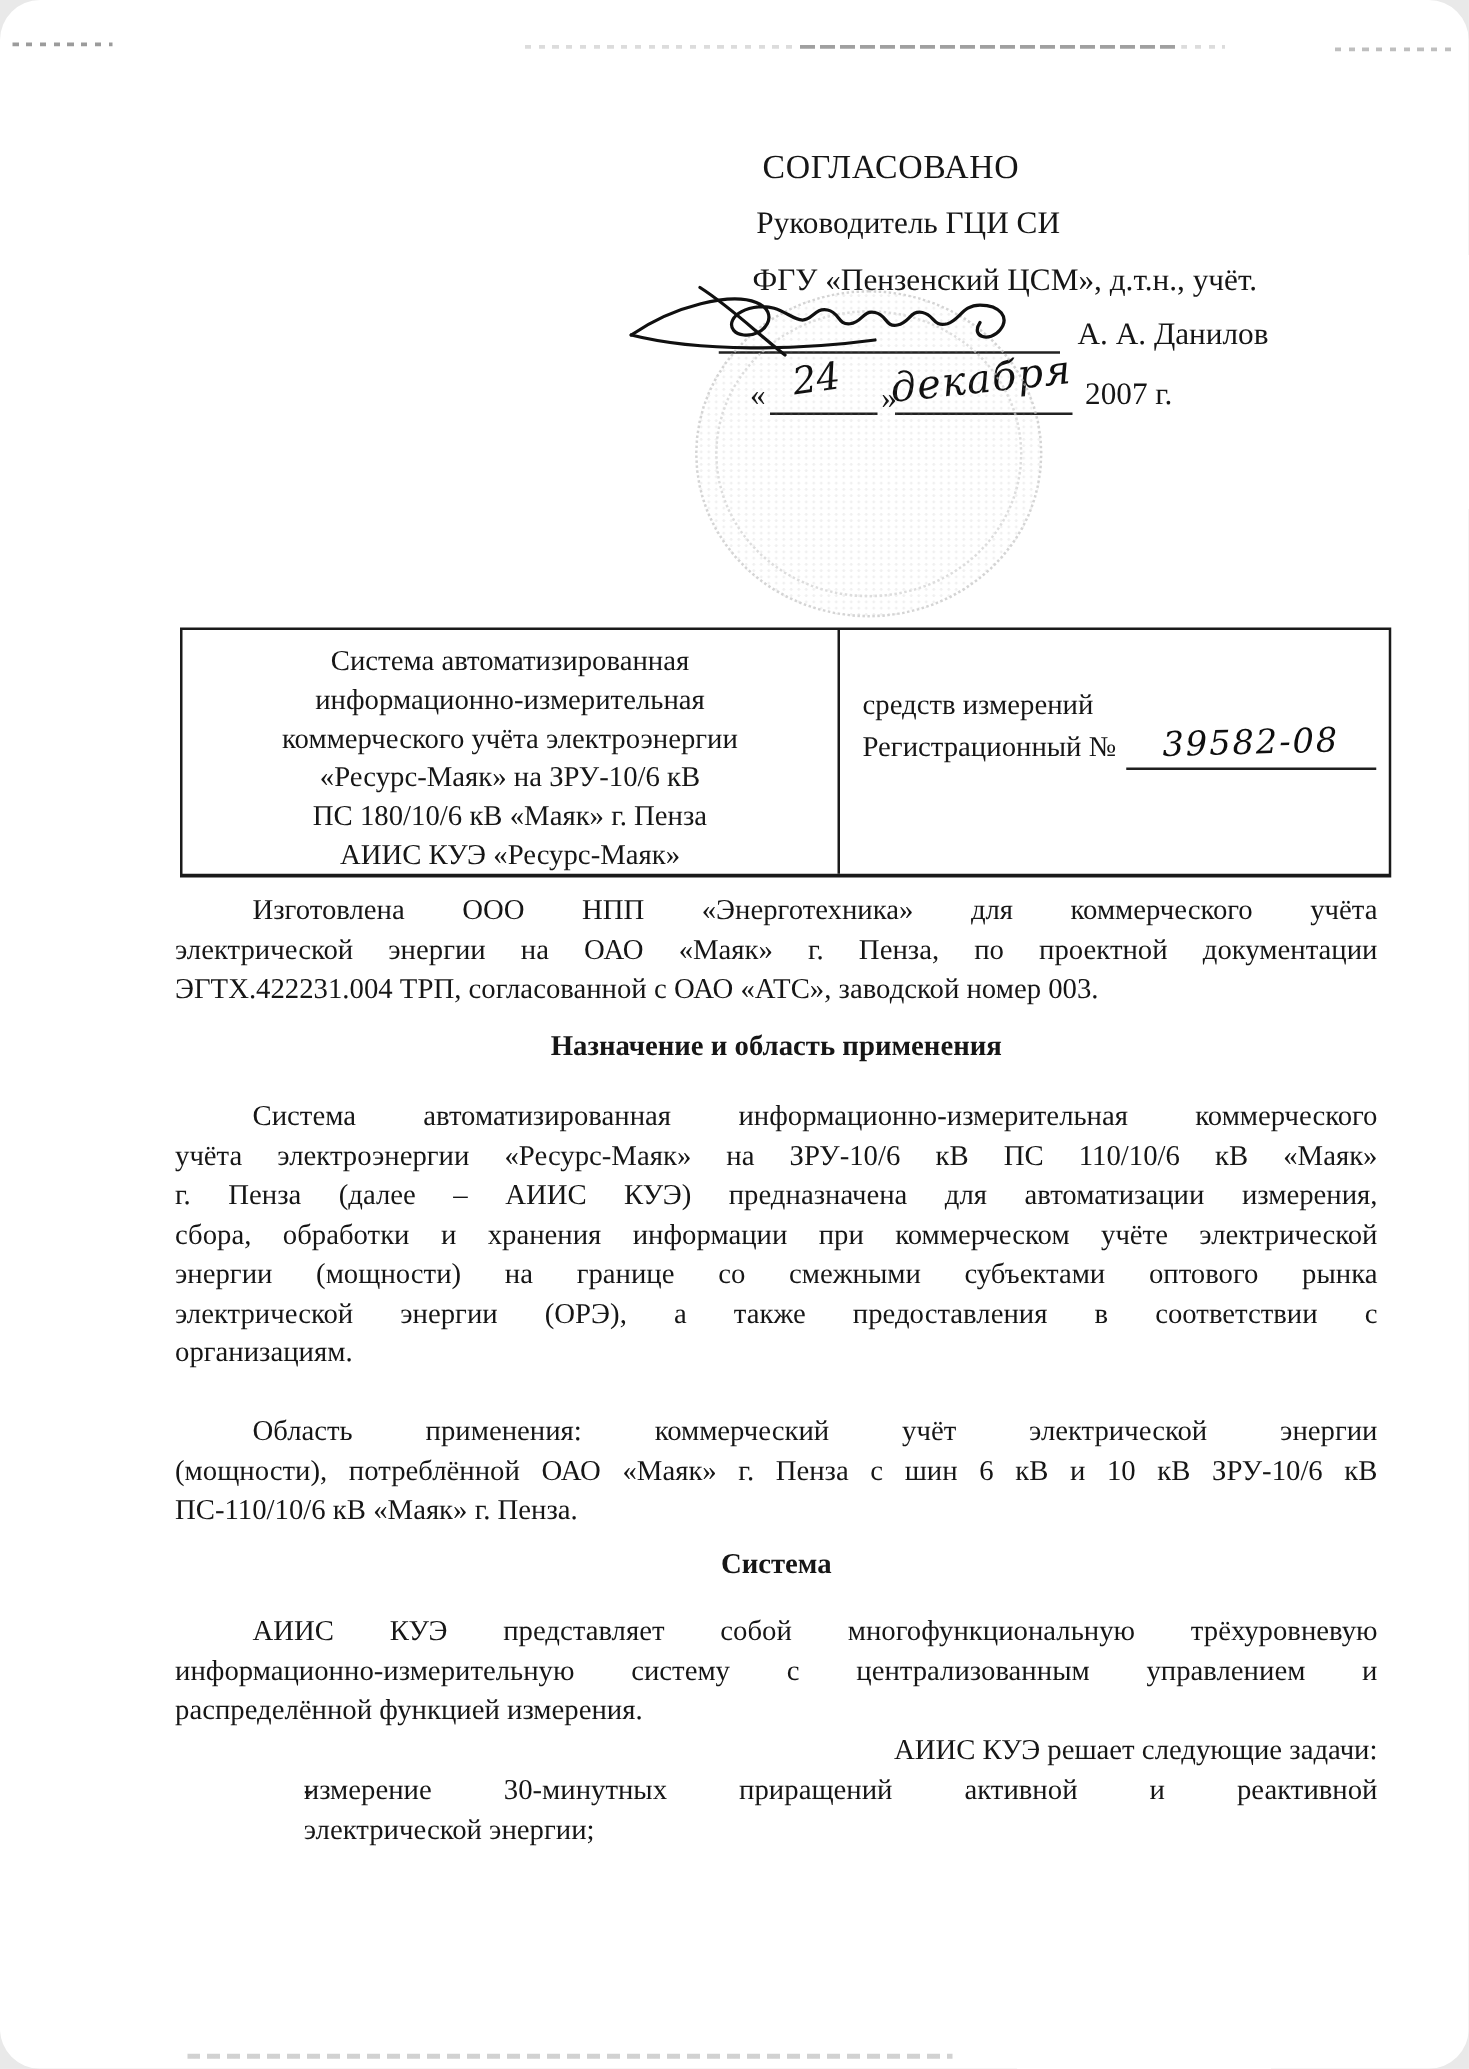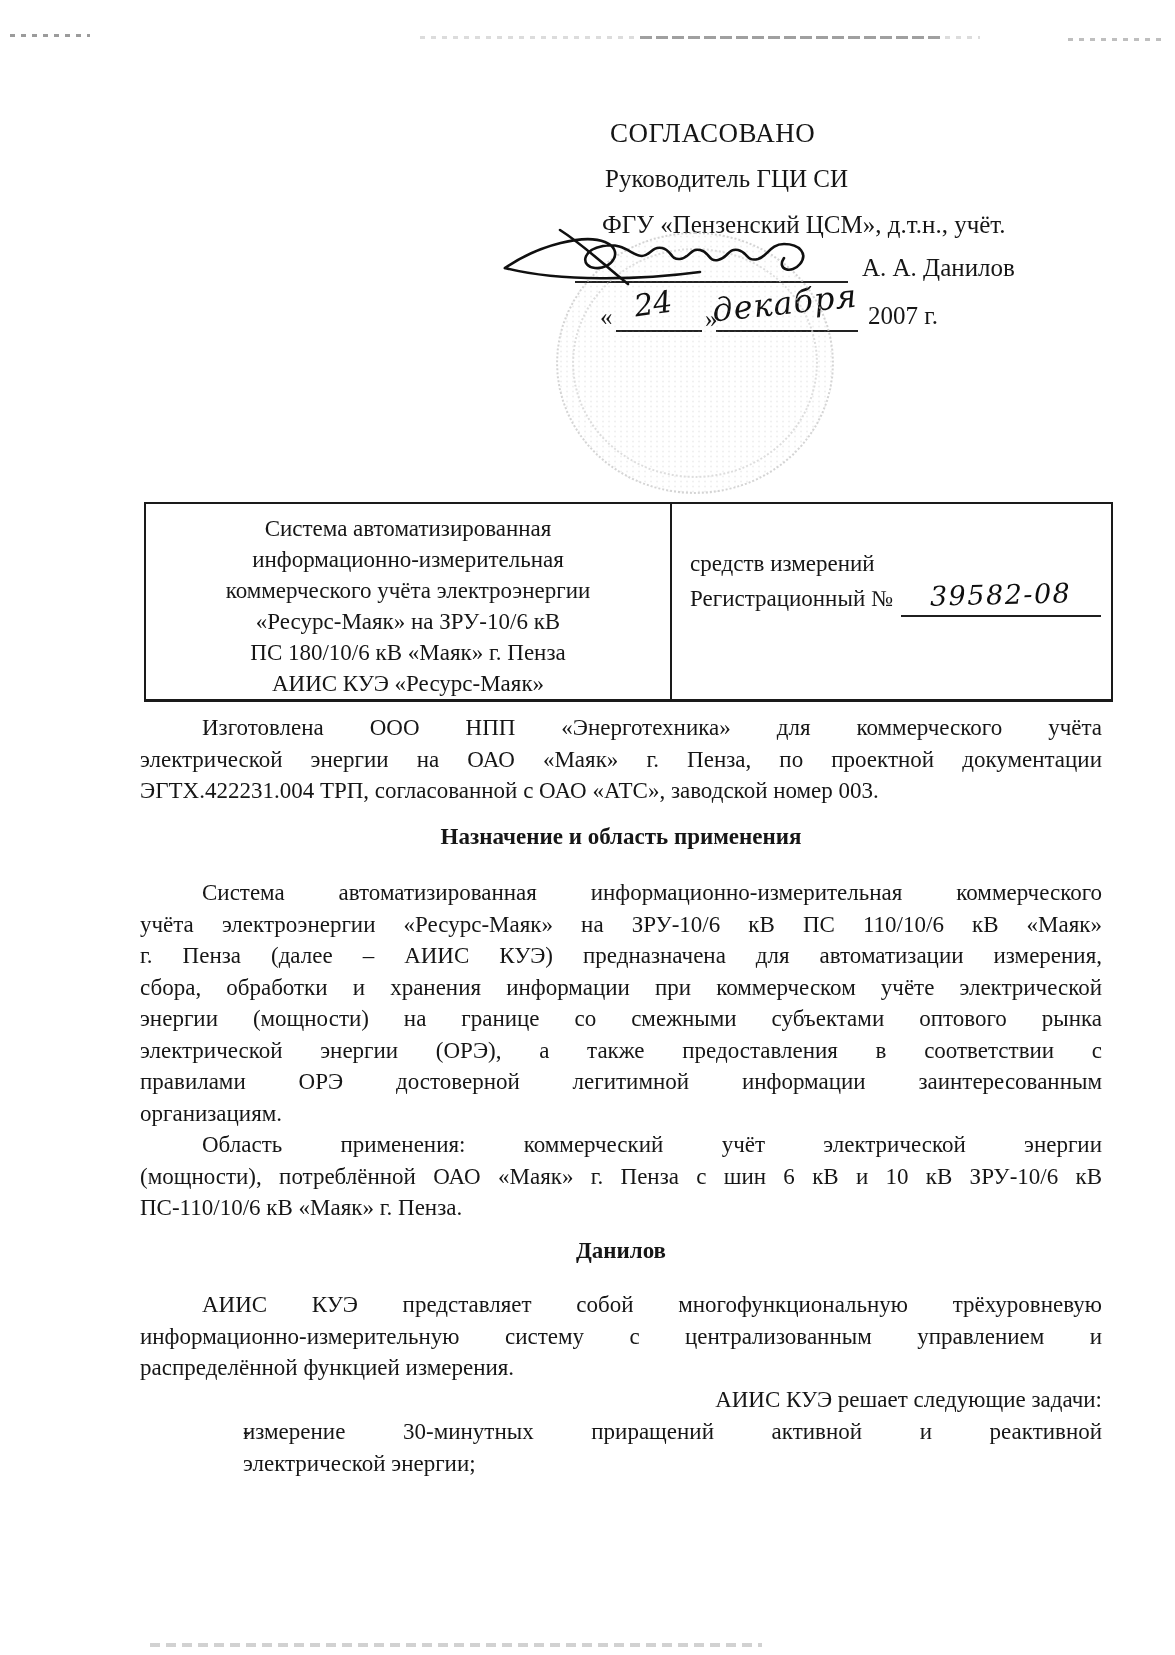--- a/index.html
+++ b/index.html
@@ -1,19 +1,19 @@
 <!DOCTYPE html>
 <html><head>
 <meta charset="utf-8">
 <style>
   html,body{margin:0;padding:0;background:#e9e9e9;}
   .page{
     position:relative; width:1175px; height:1655px; background:#ffffff;
     font-family:"Liberation Serif","DejaVu Serif",serif; color:#161616;
-    overflow:hidden; margin:0 auto;
+    overflow:hidden; margin:0 auto;border-radius:32px;
   }
   
   .art{position:absolute; height:3px; background:repeating-linear-gradient(90deg,#8a8a8a 0 5px,transparent 5px 11px);}
   .art-top-left{left:10px; top:34px; width:80px; opacity:.85;}
   .art-top-mid-sparse{left:420px; top:36px; width:220px; opacity:.30;}
   .art-top-mid-dense{left:640px; top:36px; width:300px; opacity:.70; background:repeating-linear-gradient(90deg,#777 0 12px,transparent 12px 16px);}
   .art-top-mid-tail{left:945px; top:36px; width:35px; opacity:.30;}
   .art-top-right{left:1068px; top:38px; width:95px; opacity:.55;}
   .art-bottom{left:150px; top:1643px; width:612px; height:4px; opacity:.45;
     background:repeating-linear-gradient(90deg,#9a9a9a 0 10px,transparent 10px 16px);}
@@ -126,30 +126,29 @@
     </div>
 
   <div class="heading" style="top:824px;">Назначение и область применения</div>
   <div class="textblock para" style="top:877px;">
       <div class="tl just">Система автоматизированная информационно-измерительная коммерческого</div>
       <div class="tl just">учёта электроэнергии «Ресурс-Маяк» на ЗРУ-10/6 кВ ПС 110/10/6 кВ «Маяк»</div>
       <div class="tl just">г. Пенза (далее – АИИС КУЭ) предназначена для автоматизации измерения,</div>
       <div class="tl just">сбора, обработки и хранения информации при коммерческом учёте электрической</div>
       <div class="tl just">энергии (мощности) на границе со смежными субъектами оптового рынка</div>
       <div class="tl just">электрической энергии (ОРЭ), а также предоставления в соответствии с</div>
-      <div class="tl just">правилами ОРЭ достоверной легитимной информации заинтересованным</div>
       <div class="tl">организациям.</div>
     </div>
   <div class="textblock para" style="top:1129px;">
       <div class="tl just">Область применения: коммерческий учёт электрической энергии</div>
       <div class="tl just">(мощности), потреблённой ОАО «Маяк» г. Пенза с шин 6 кВ и 10 кВ ЗРУ-10/6 кВ</div>
       <div class="tl">ПС-110/10/6 кВ «Маяк» г. Пенза.</div>
     </div>
 
-  <div class="heading" style="top:1238px;">Данилов</div>
+  <div class="heading" style="top:1238px;">Система</div>
   <div class="textblock para" style="top:1289px;">
       <div class="tl just">АИИС КУЭ представляет собой многофункциональную трёхуровневую</div>
       <div class="tl just">информационно-измерительную систему с централизованным управлением и</div>
       <div class="tl">распределённой функцией измерения.</div>
     </div>
   <div class="textblock para" style="top:1384px;text-align:right;">
     <div class="tl">АИИС КУЭ решает следующие задачи:</div>
   </div>
   <div class="task" style="top:1416px;">
     <span class="bullet">-</span>

